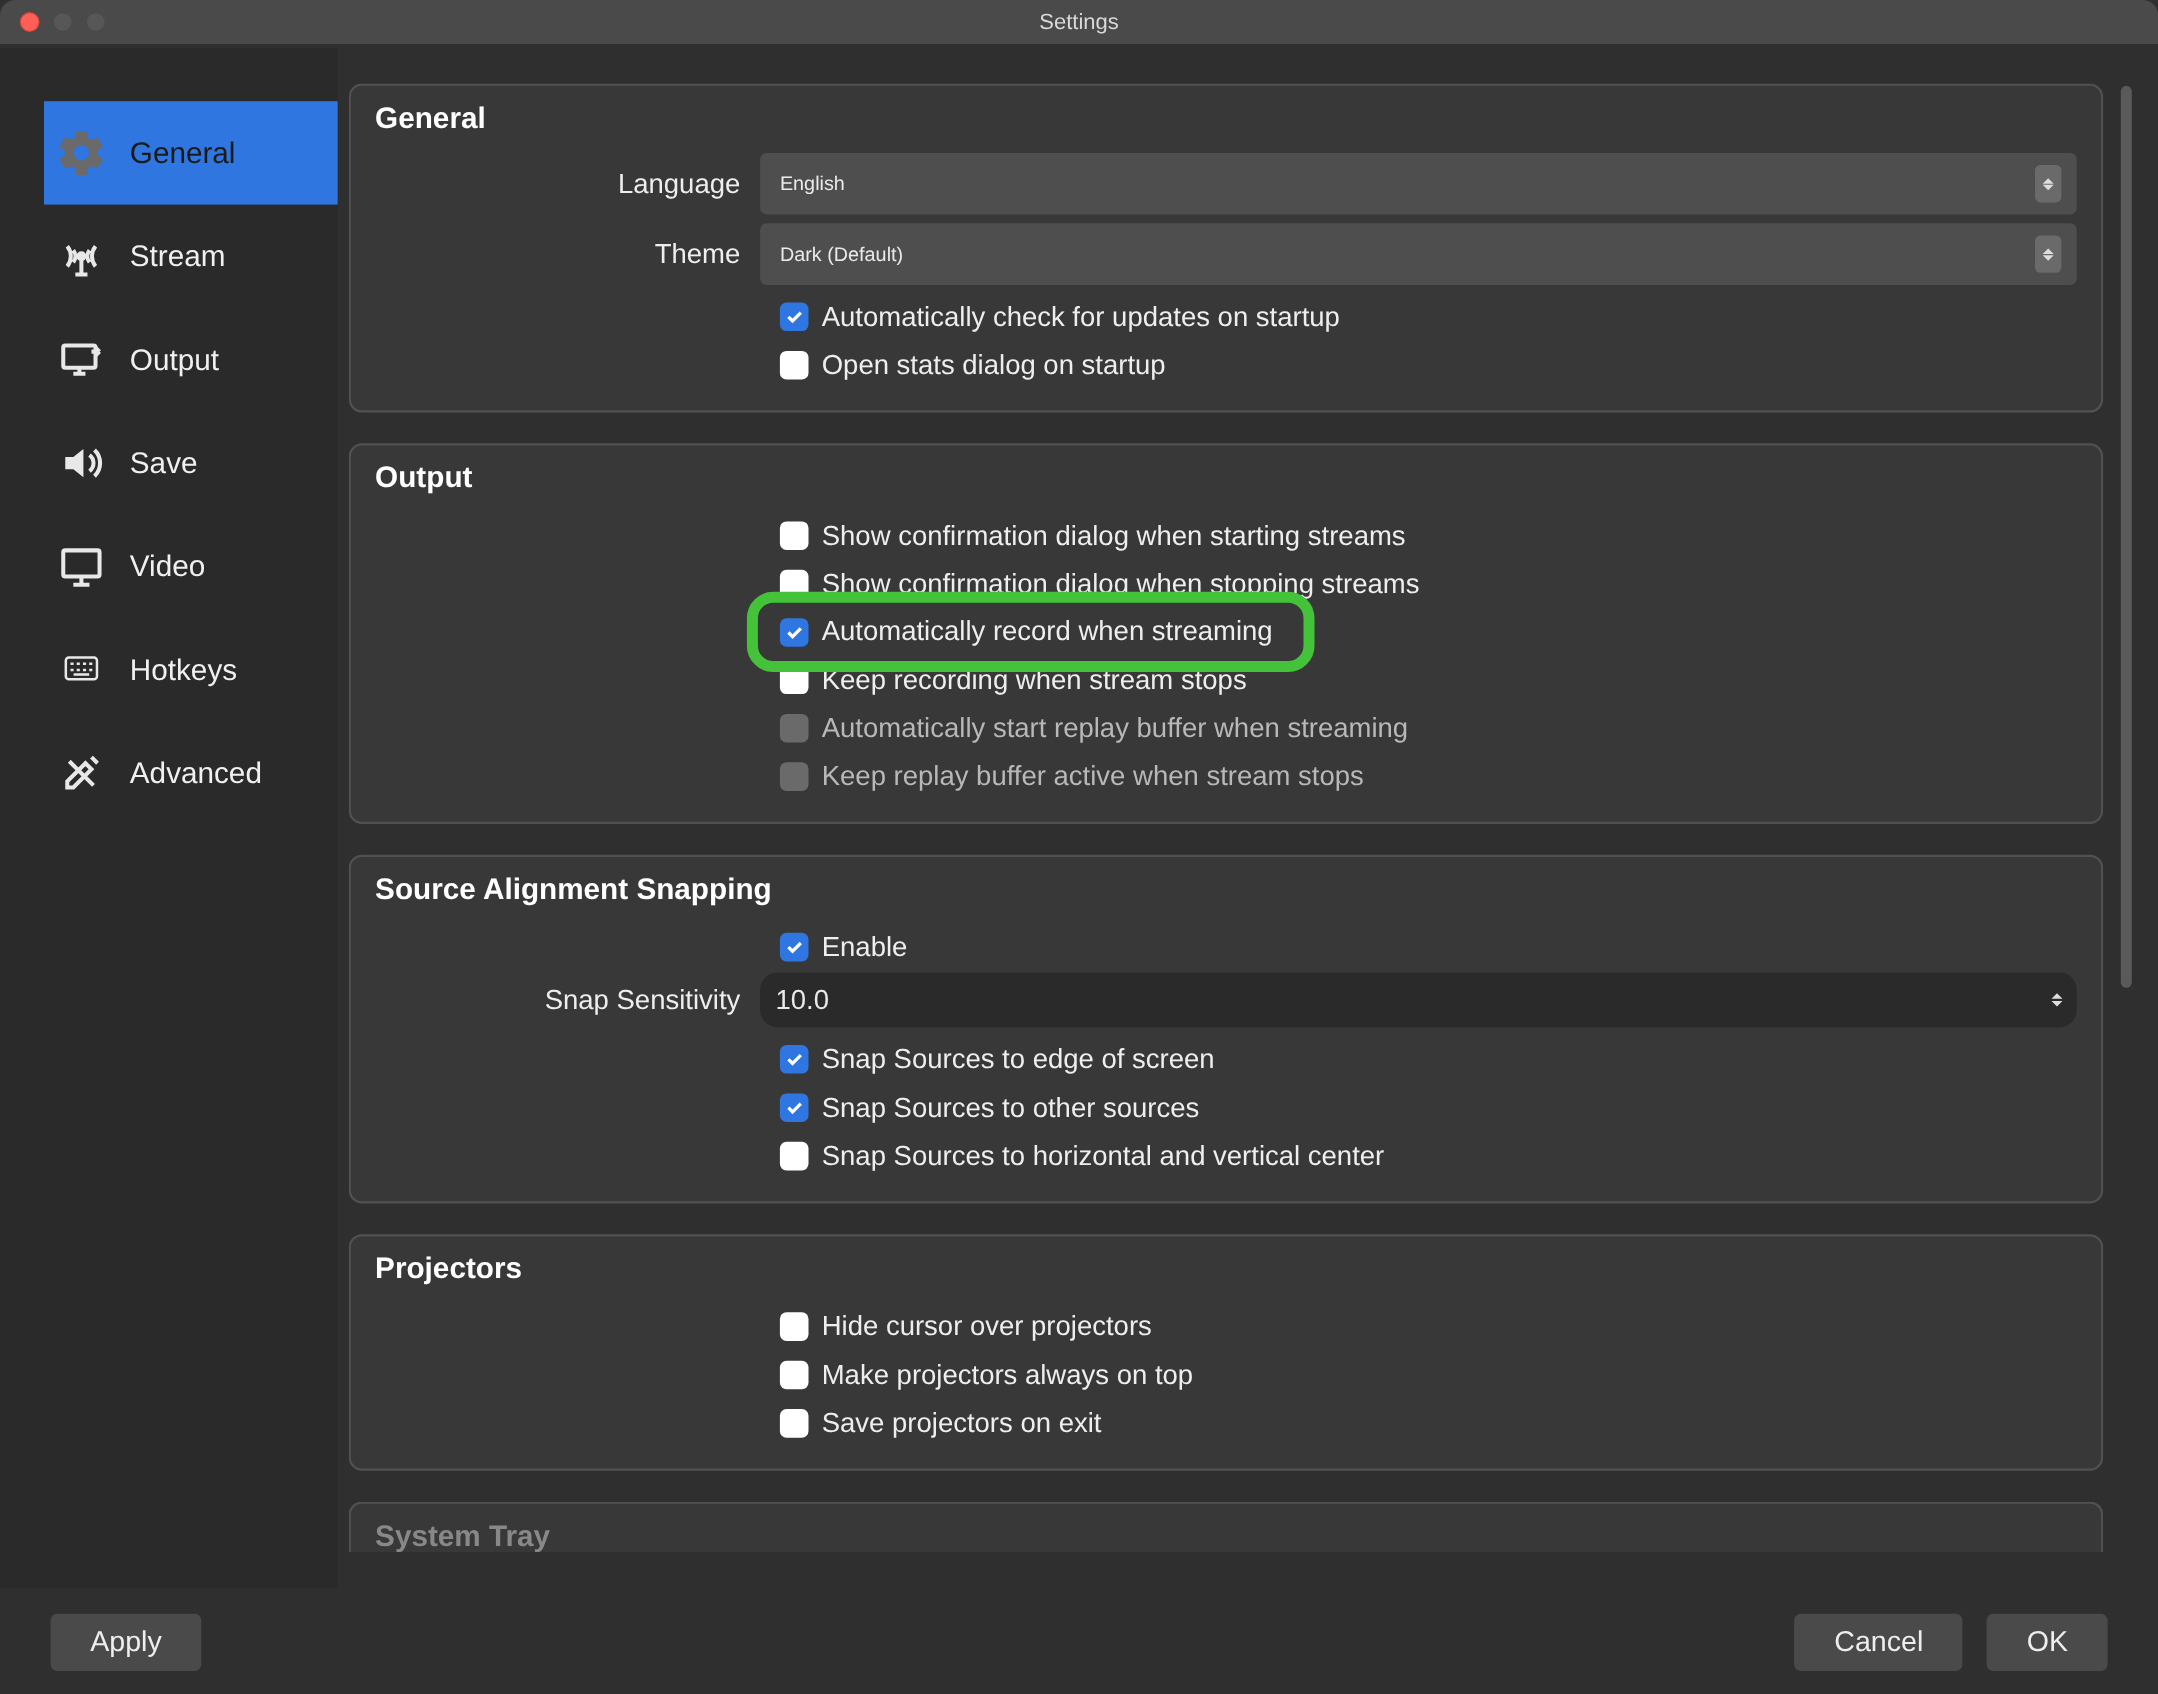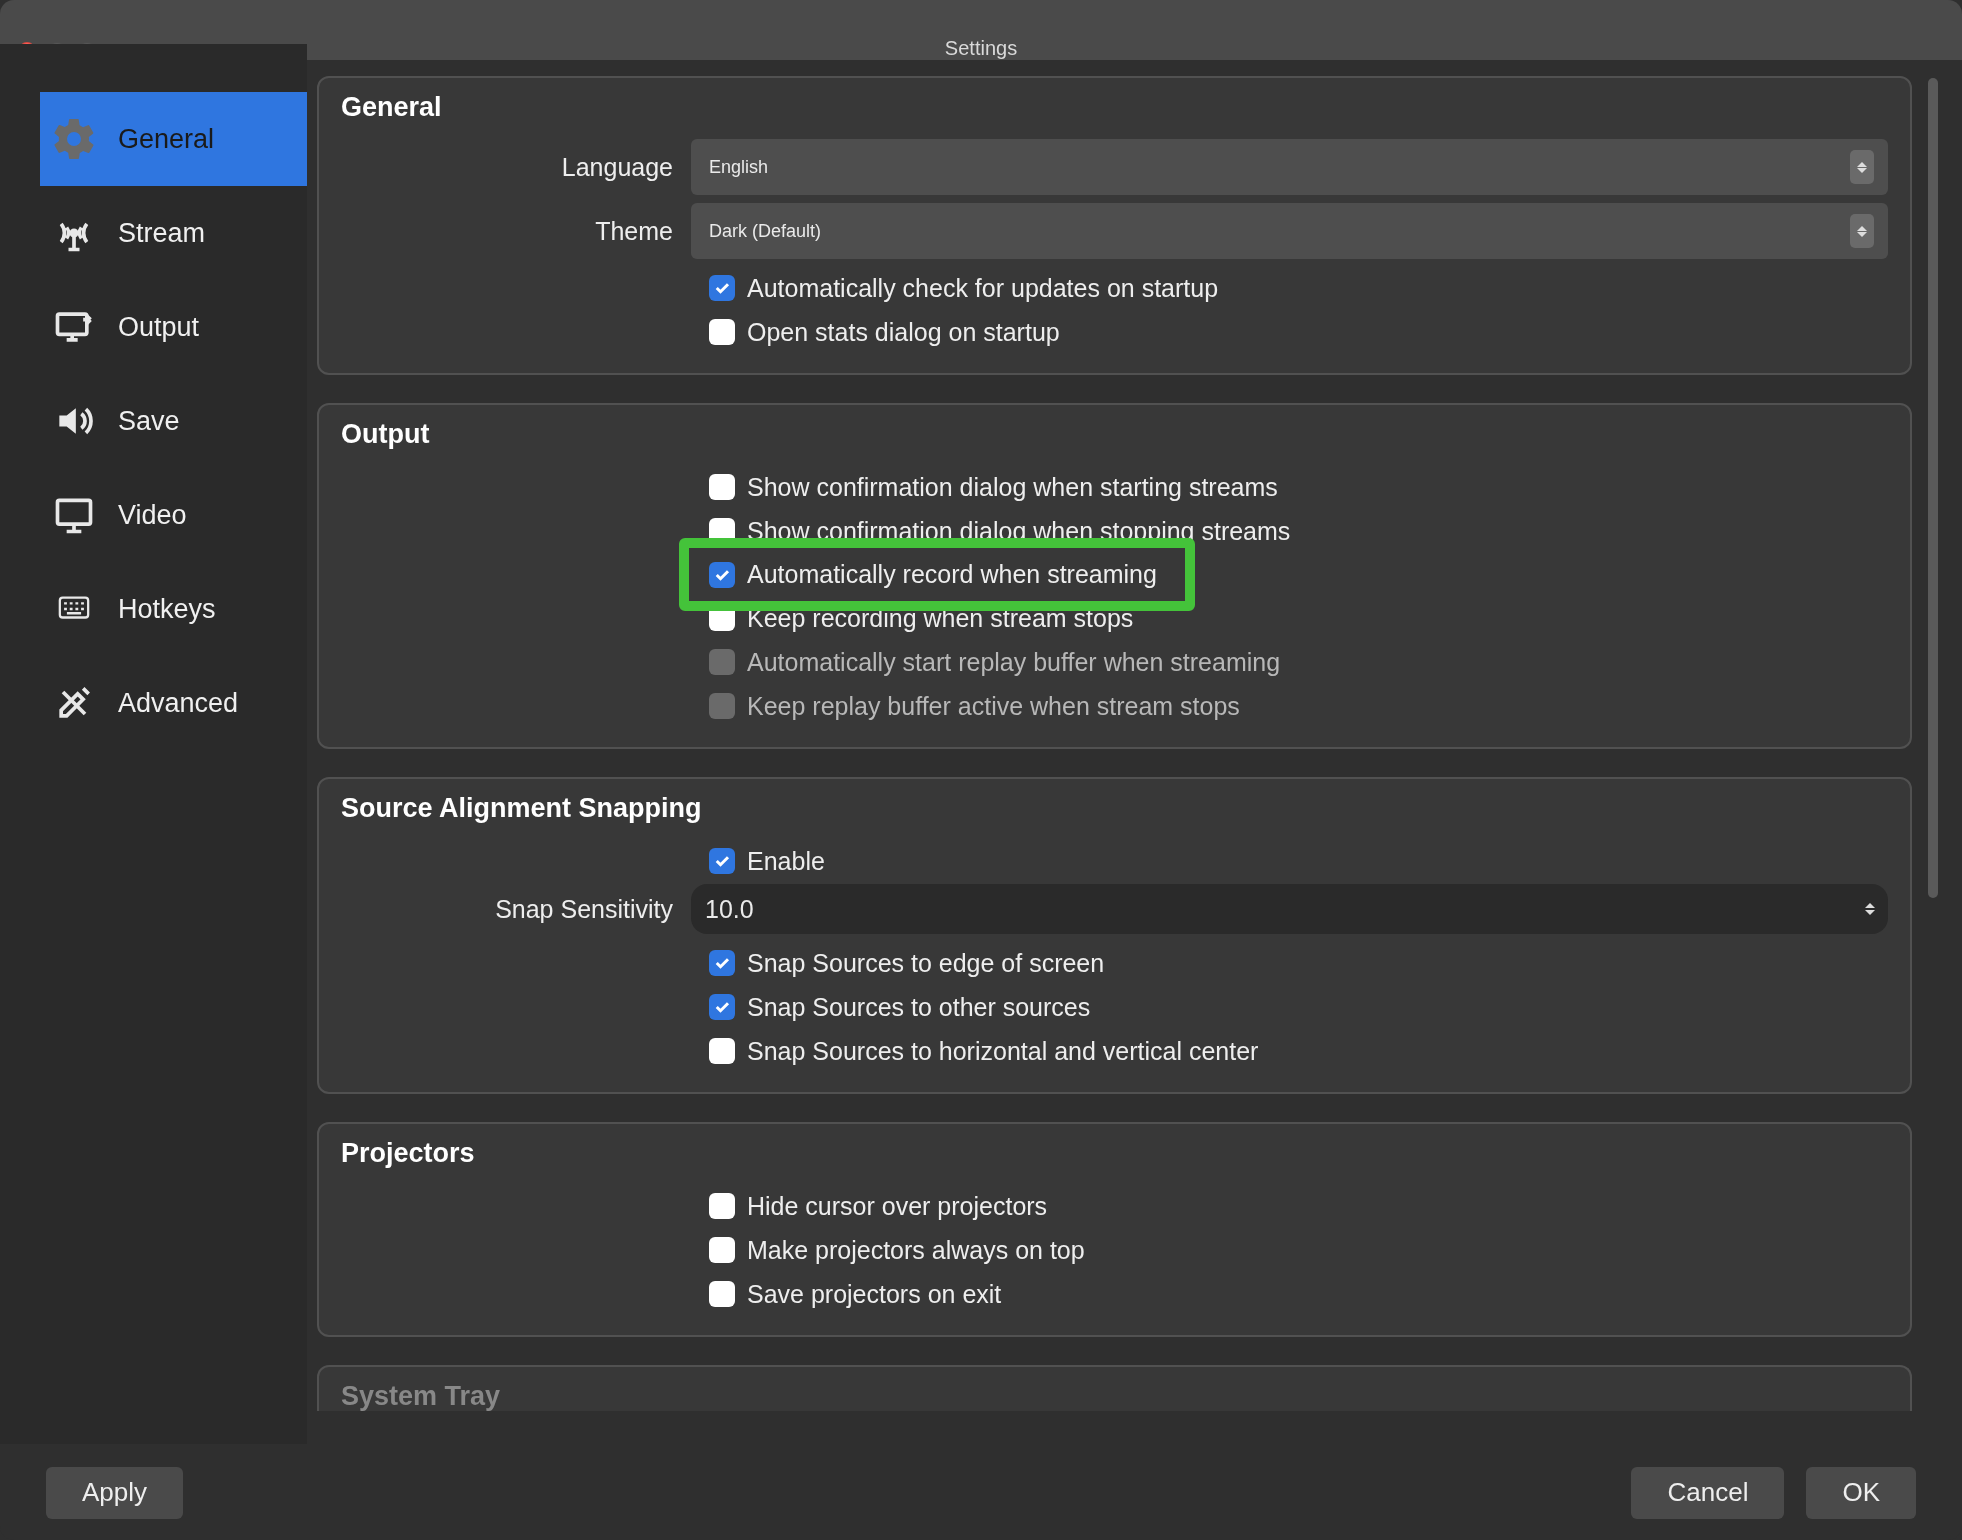--- a/index.html
+++ b/index.html
@@ -1,20 +1,20 @@
 <!DOCTYPE html>
 <html><head>
 <meta charset="utf-8">
 <style>
   * { box-sizing: border-box; margin: 0; padding: 0; font-family: -apple-system, BlinkMacSystemFont, "Segoe UI", Helvetica, Arial, sans-serif; }
   html, body { width: 1962px; height: 1540px; }
   body { background: #2f2f2f; color: #eaeaea; position: relative; overflow: hidden; border-radius: 14px; }
 
   
-  .titlebar { height: 60px; display:flex; align-items:flex-end; background:#4a4a4a; position:relative; }
+  .titlebar { height: 40px; display:flex; align-items:center; background:#4a4a4a; position:relative; }
   .traffic { display:flex; gap:12px; padding-left:18px; }
   .dot { width:18px; height:18px; border-radius:50%; }
   .dot.red { background:#ff5f57; border:1px solid #d4453e; }
   .dot.gray { background:#575757; border:1px solid #4b4b4b; }
   .titlebar .title { position:absolute; left:0; right:0; text-align:center; font-size:20px; color:#d9d9d9; }
 
   .body-wrap { position:absolute; top:44px; left:0; right:0; bottom:0; display:flex; flex-direction:column; }
   .main-area { flex:1; display:flex; overflow:hidden; }
 
   
@@ -44,21 +44,21 @@
   .arrow-down { border-top:5px solid #ddd; }
 
   .check-row { display:flex; align-items:center; gap:12px; min-height:42px; margin-bottom:2px; padding-left:368px; }
   .checkbox { width:26px; height:26px; border-radius:6px; background:#fff; display:flex; align-items:center; justify-content:center; flex-shrink:0; }
   .checkbox.checked { background:#2f76e0; }
   .checkbox.disabled { background:#6a6a6a; }
   .checkbox svg { width:18px; height:18px; }
   .check-label { font-size:25px; color:#eee; }
   .check-label.disabled { color:#b8b8b8; }
 
-  .highlight-wrap { position:relative; display:inline-flex; align-items:center; gap:12px; border:10px solid #44c33a; border-radius:6px; padding:12px 28px 12px 20px; background:#383838; margin-left:-30px; }
+  .highlight-wrap { position:relative; display:inline-flex; align-items:center; gap:12px; border:10px solid #44c33a; border-radius:24px; padding:12px 28px 12px 20px; background:#383838; margin-left:-30px; }
 
   .spinner { display:flex; align-items:center; justify-content:space-between; background:#2a2a2a; height:50px; padding:0 6px 0 14px; border-radius:16px; font-size:25px; }
   .spinner-arrows { width:24px; display:flex; flex-direction:column; align-items:center; gap:2px; }
 
   .cutoff-group { border:2px solid #515151; border-top-left-radius:12px; border-top-right-radius:12px; border-bottom:none; padding:14px 33px 0 22px; background:#383838; height:46px; overflow:hidden; }
   .cutoff-group .group-title { color:#fff; }
 
   
   .button-bar { height:96px; background:#2f2f2f; display:flex; align-items:center; justify-content:space-between; padding:0 46px; border-top:1px solid transparent; }
   .btn { background:#4a4a4a; color:#eee; font-size:26px; border:none; border-radius:6px; height:52px; padding:0 36px; cursor:pointer; }

